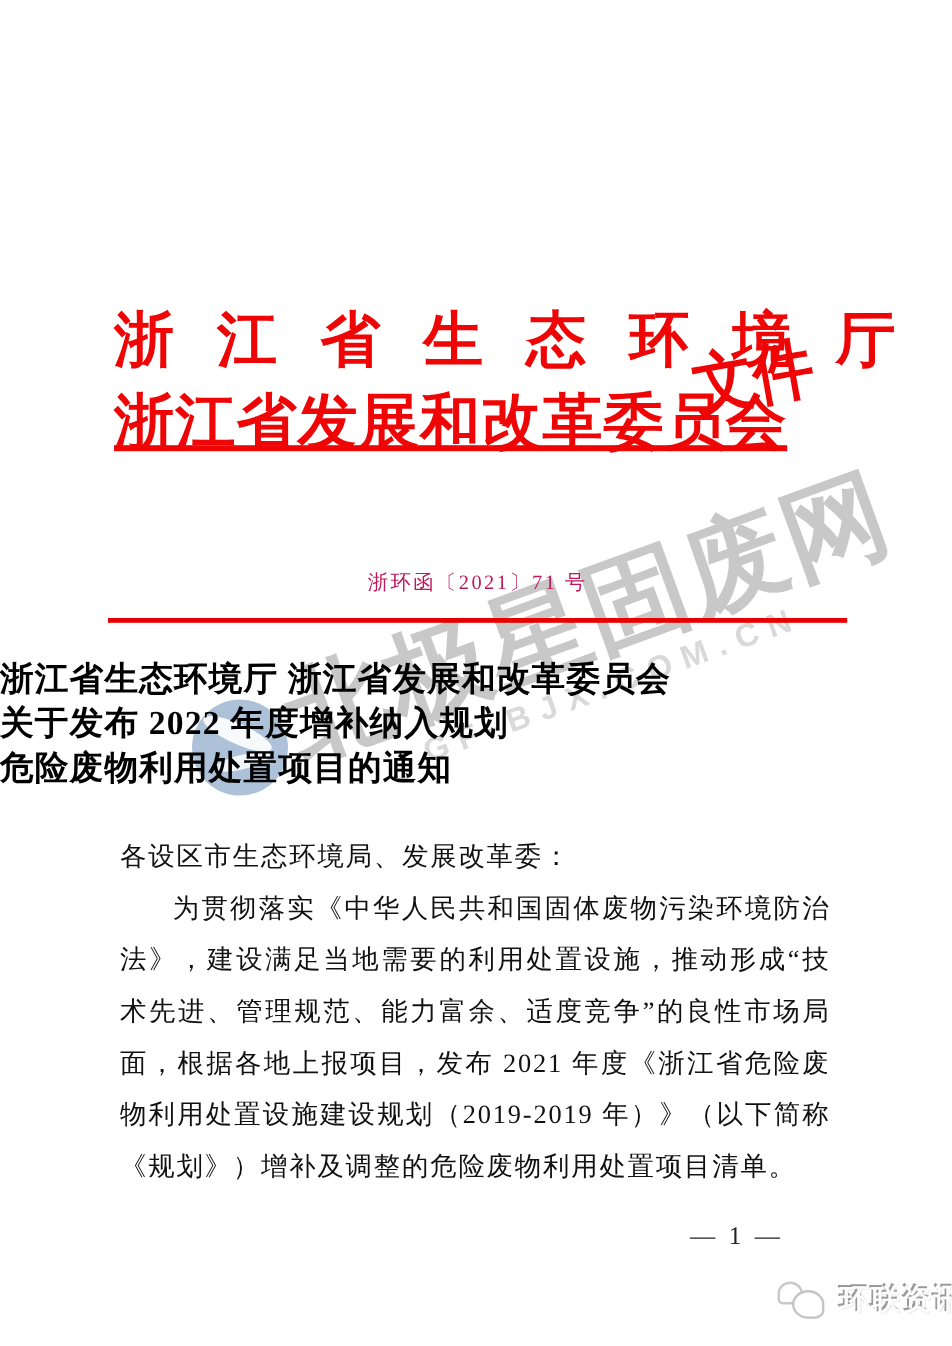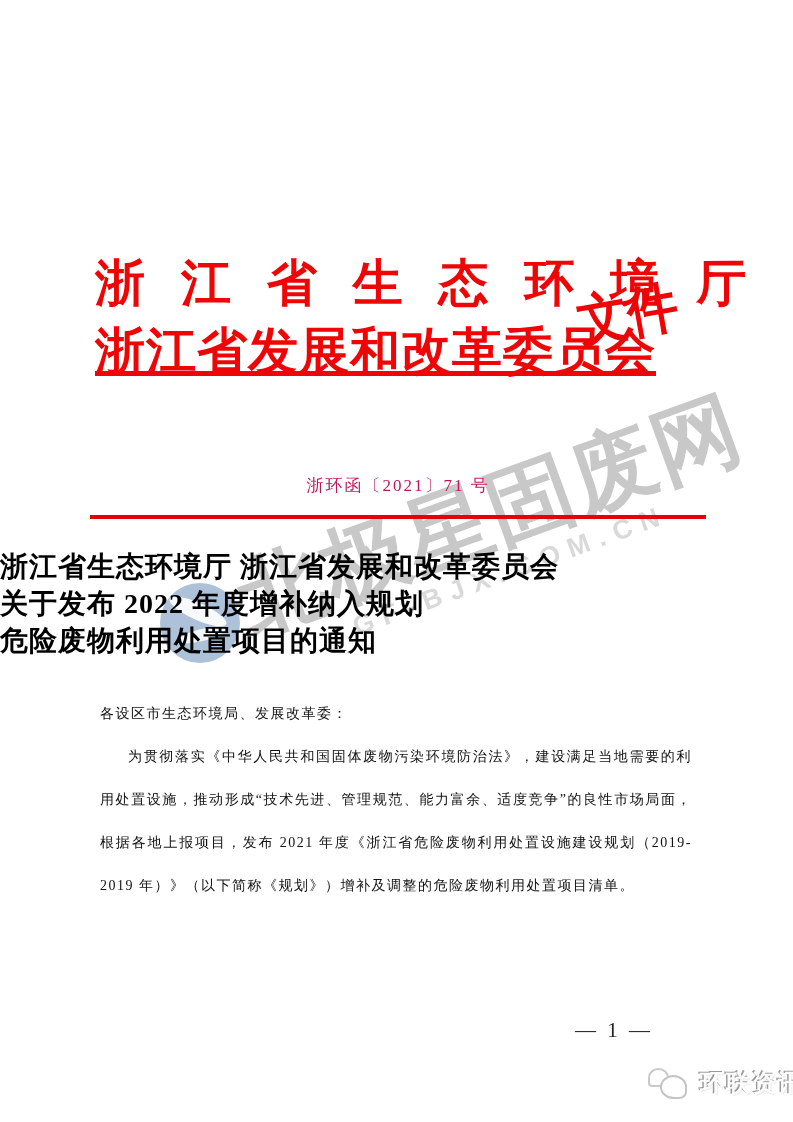--- a/index.html
+++ b/index.html
@@ -67,21 +67,21 @@
   }
   
   .doc-title{
     position:absolute;left:0;top:548px;width:793px;z-index:2;
     text-align:left;font-weight:bold;color:#000;
     font-size:28px;line-height:37px;letter-spacing:1px;
   }
   
   .body-text{
     position:absolute;left:100px;top:692px;width:592px;z-index:2;
-    font-size:14px;line-height:43px;letter-spacing:1.5px;color:#111;
+    font-size:22px;line-height:43px;letter-spacing:1.5px;color:#111;
   }
   .body-text .para{margin:0;text-align:justify;}
   .body-text .indent{text-indent:2em;}
   
   .page-number{
     position:absolute;left:575px;top:1018px;z-index:2;
     font-size:21px;letter-spacing:3px;color:#222;white-space:nowrap;
   }
   .brand-footer{
     position:absolute;left:648px;top:1066px;z-index:2;

